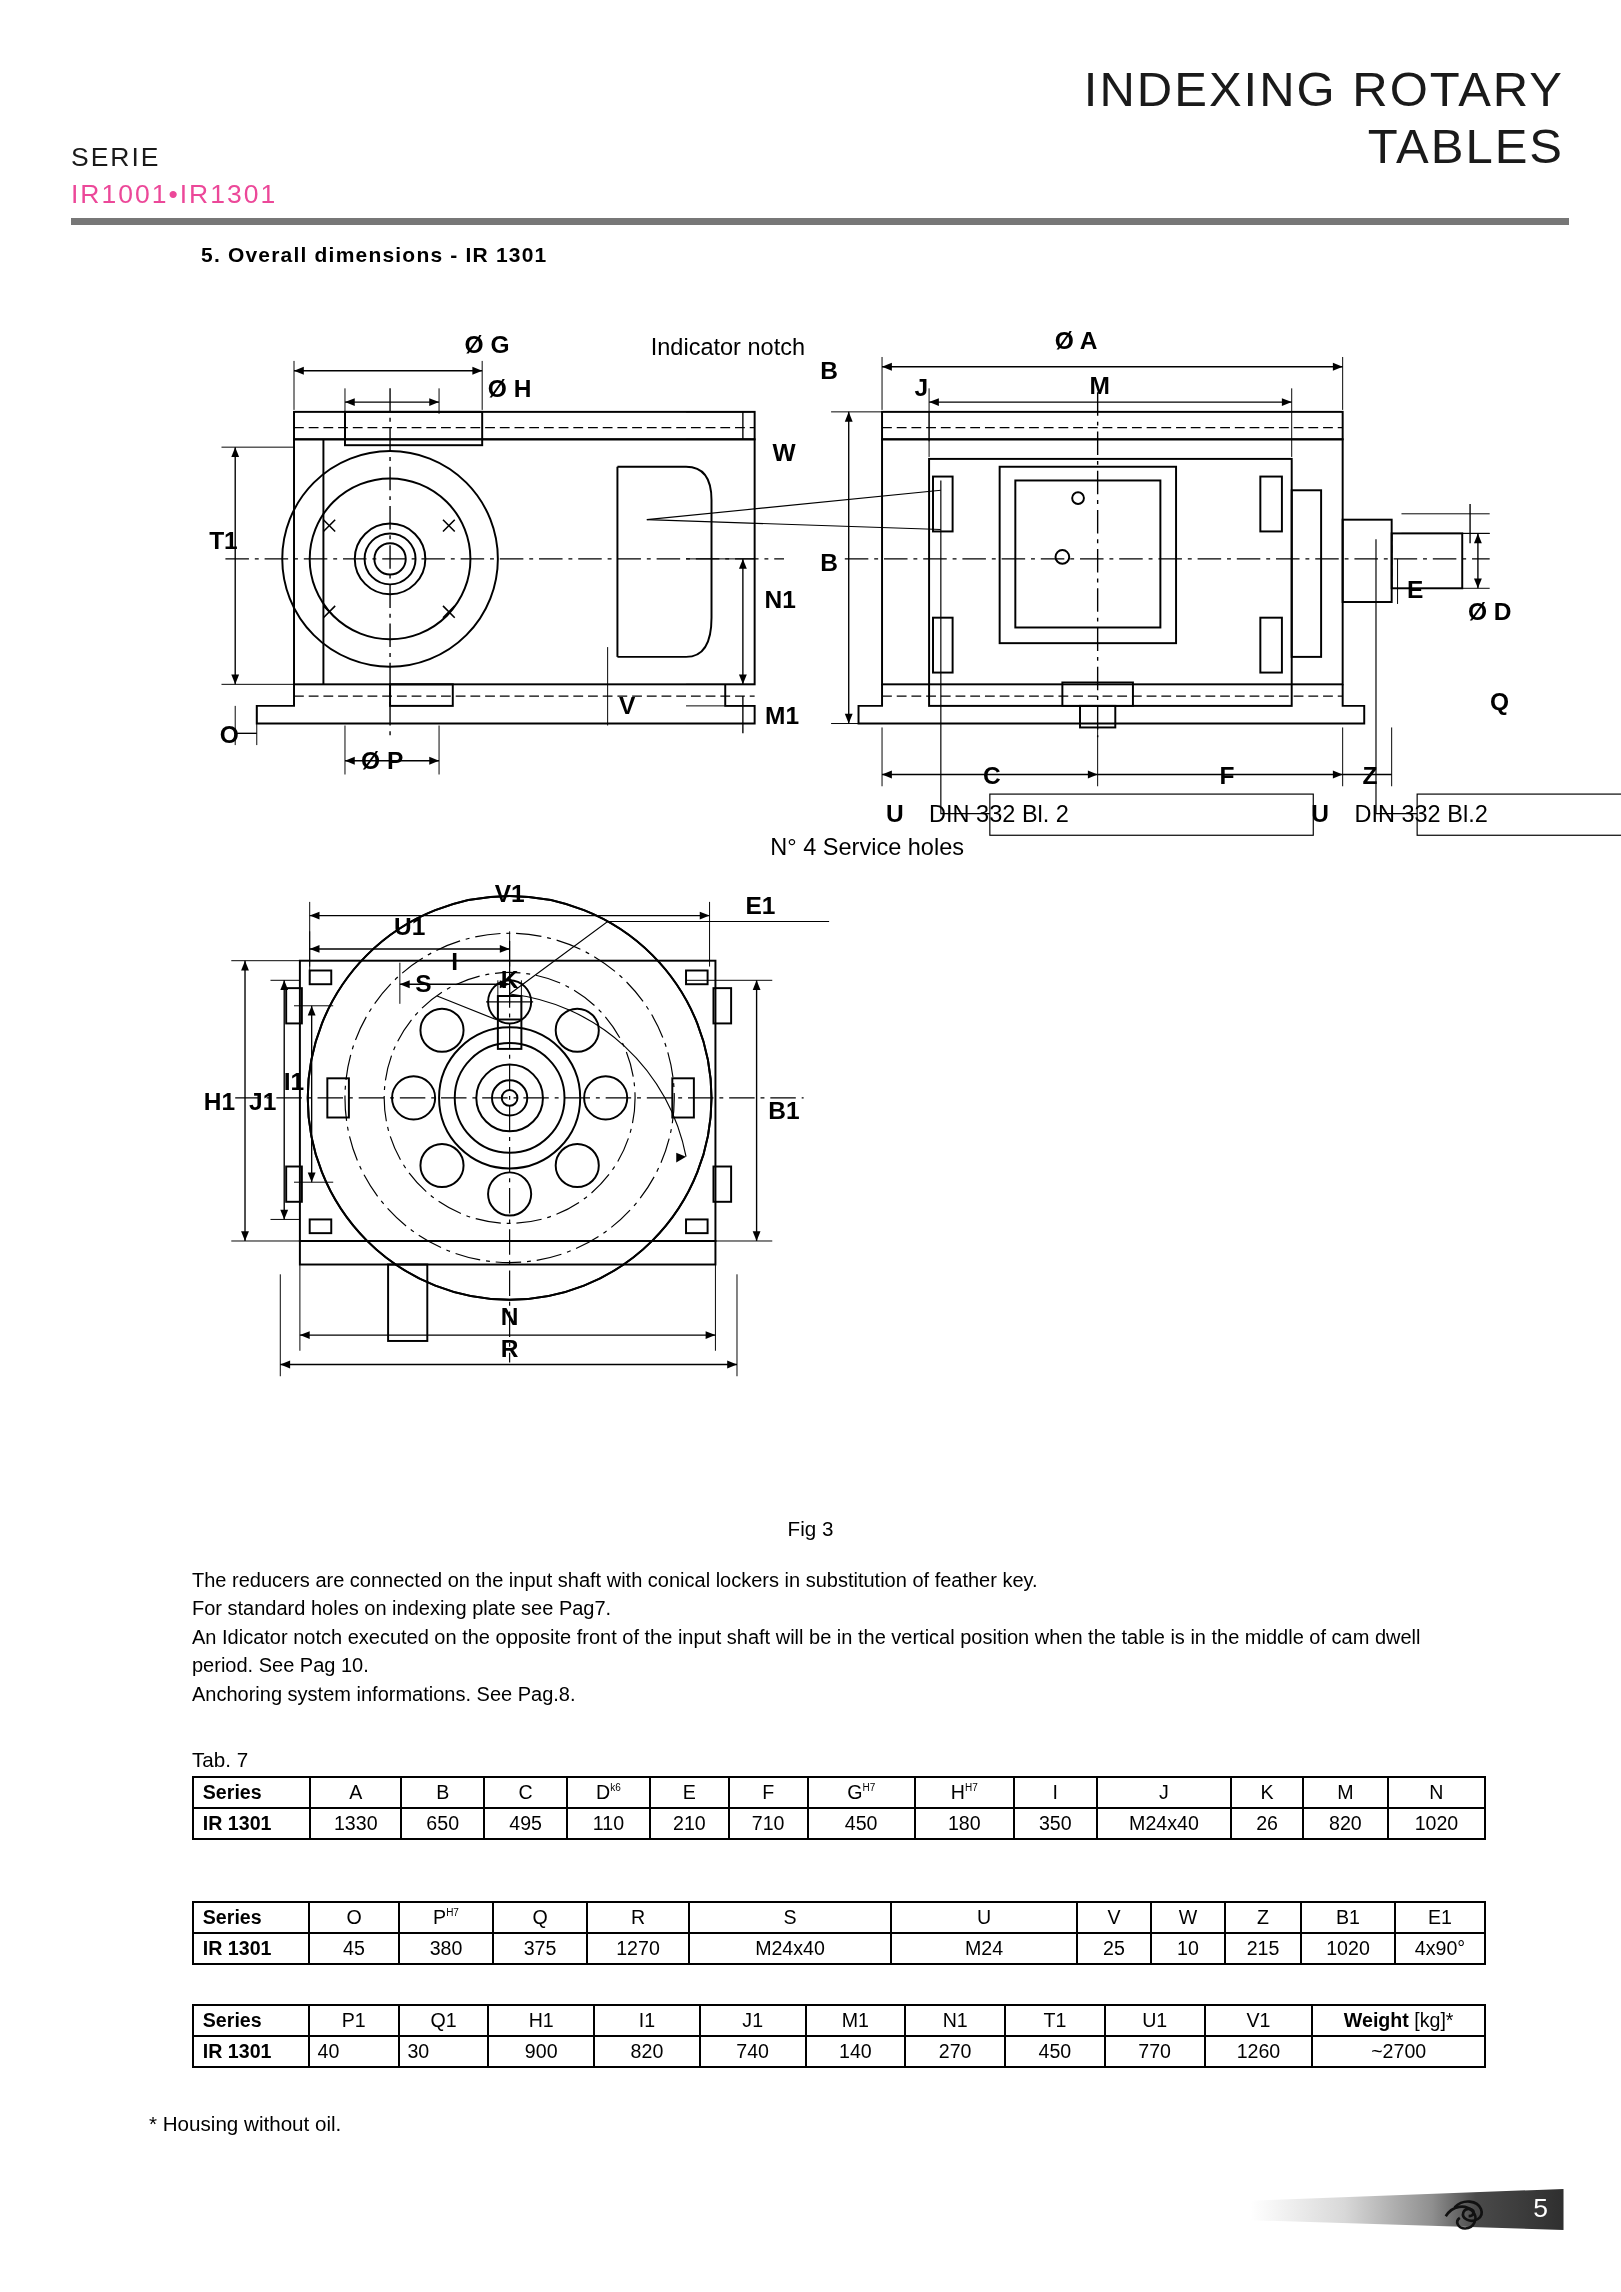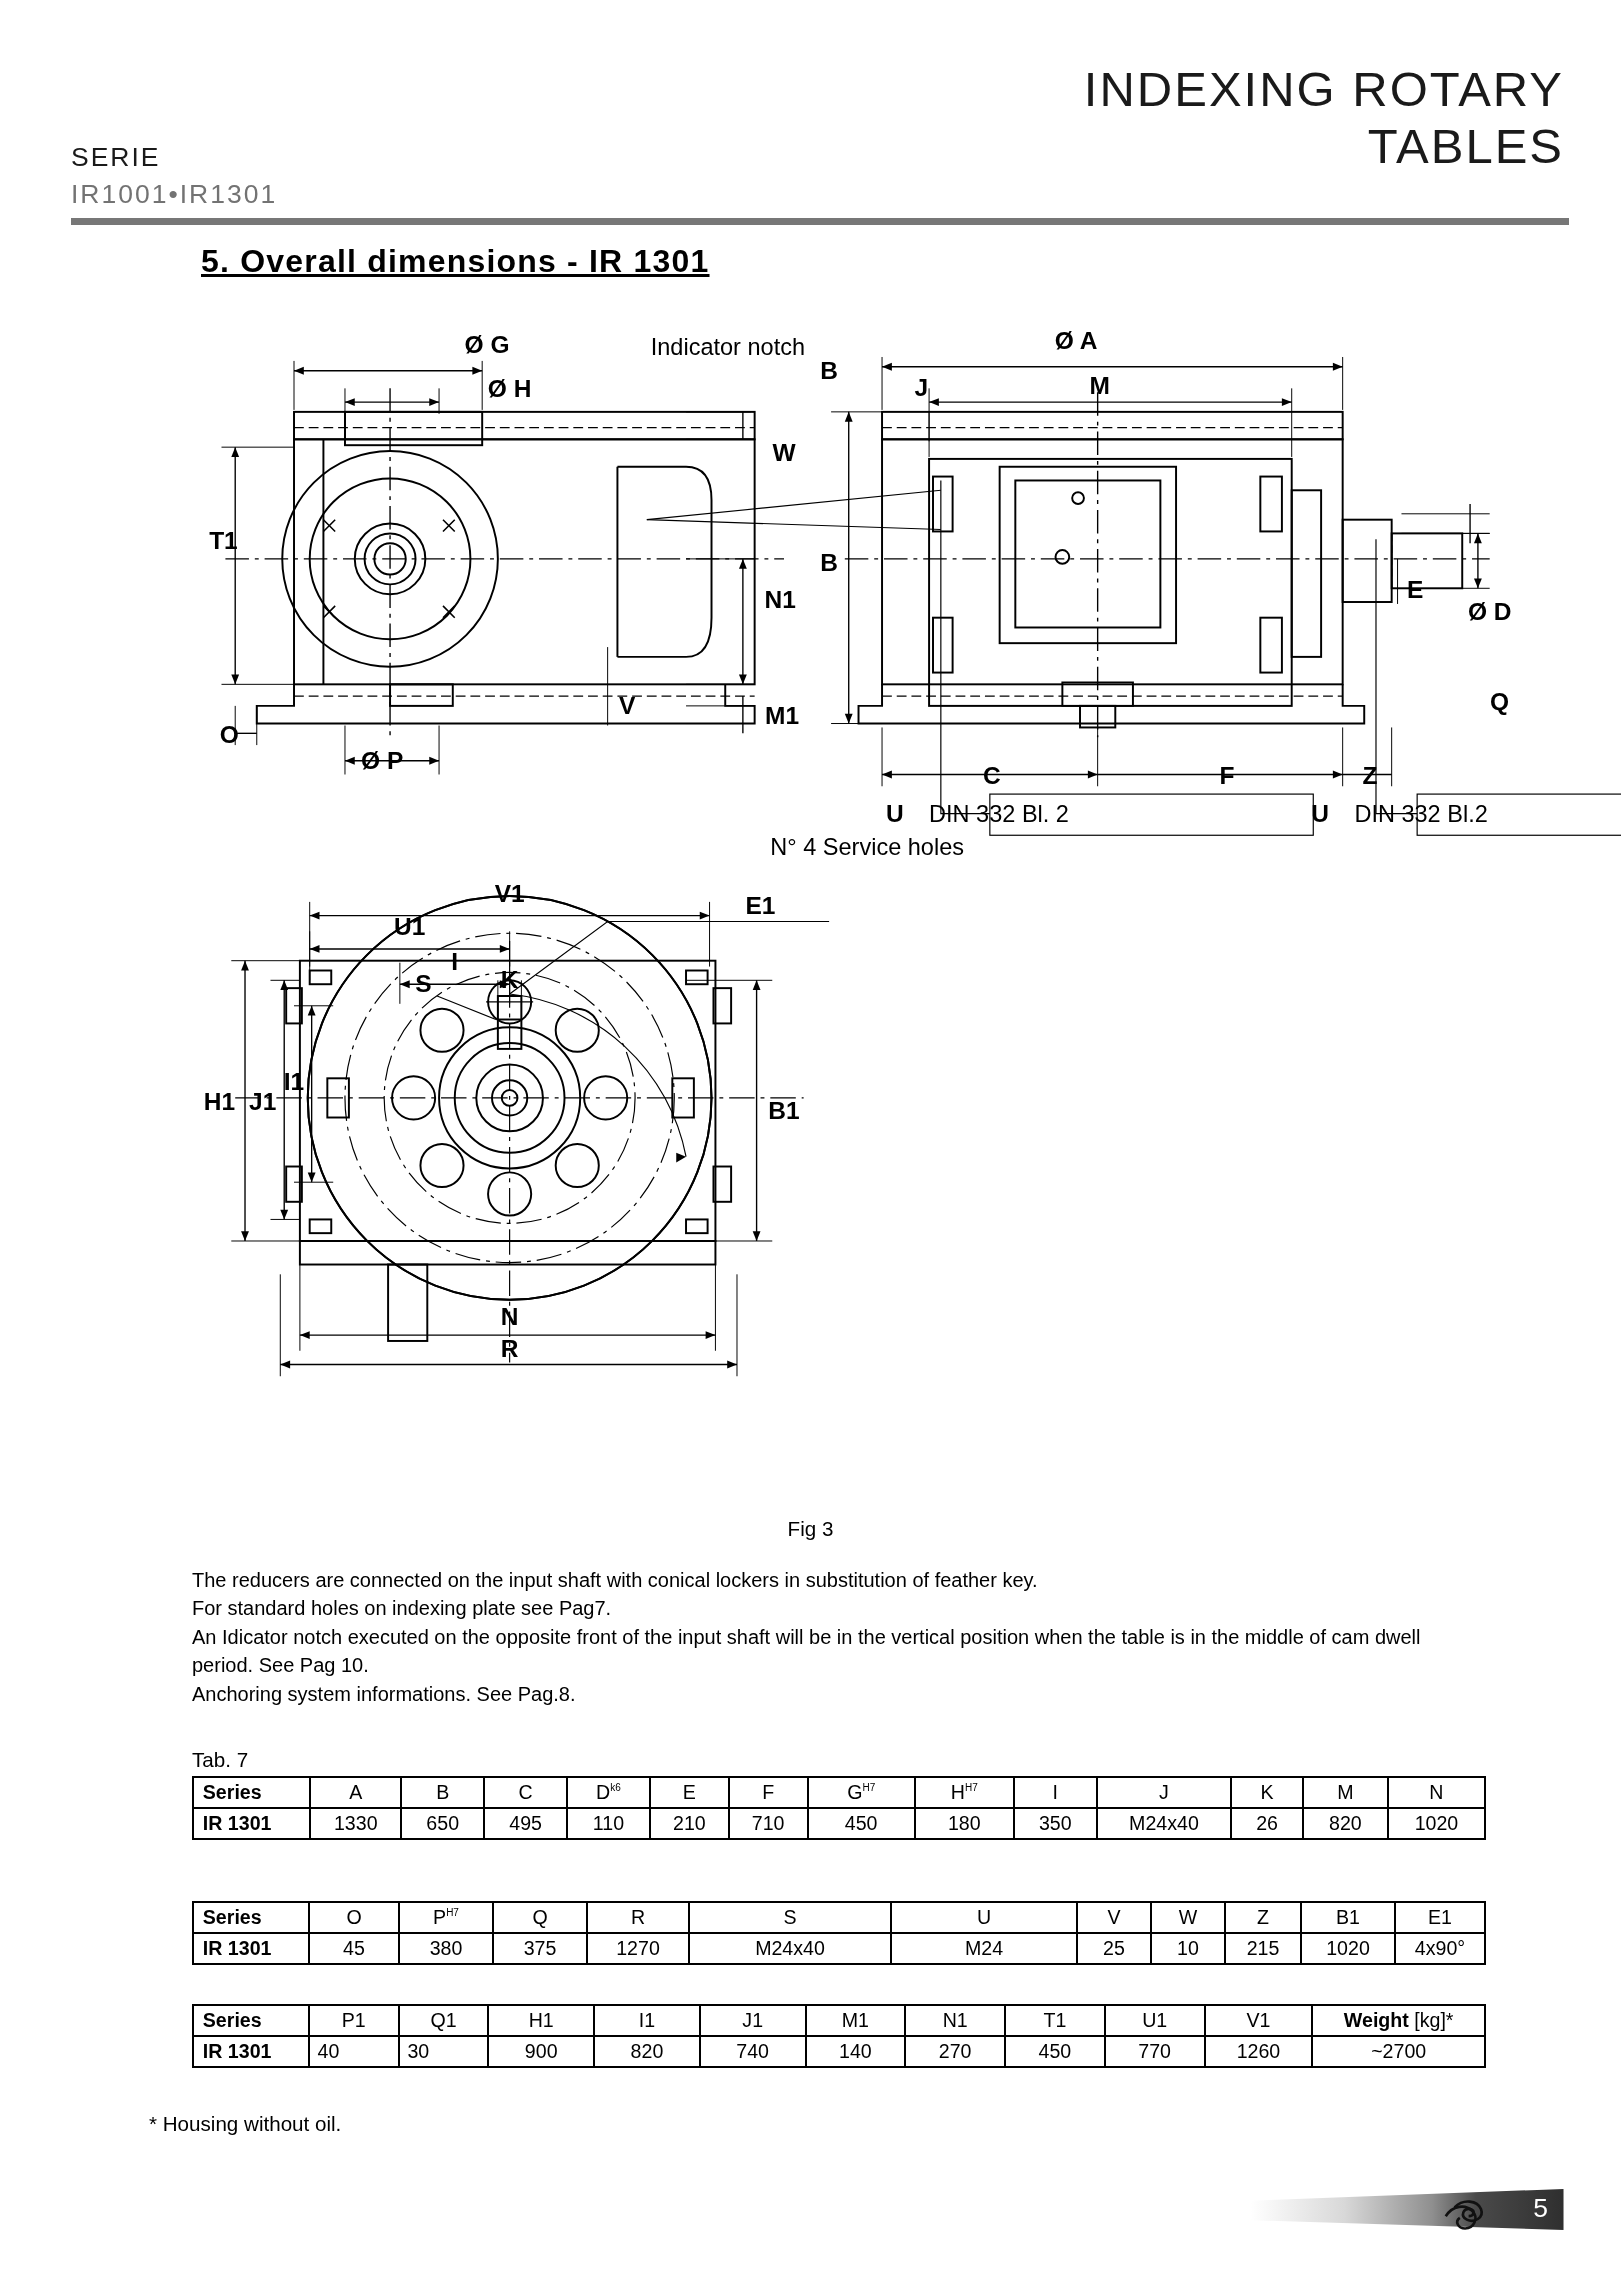--- a/index.html
+++ b/index.html
@@ -42,38 +42,37 @@
     font-size: 26.5px;
     letter-spacing: 2px;
     color: #1a1a1a;
   }
   .hdr-serie-2 {
     position: absolute;
     left: 71px;
     top: 179px;
     font-size: 26.5px;
     letter-spacing: 2px;
-    color: #737373;
+    color: #ec4899;
   }
   .hdr-rule {
     position: absolute;
     left: 71px;
     top: 218px;
     width: 1498px;
     height: 6.9px;
     background: #777;
   }
   .sec-title {
     position: absolute;
     left: 201px;
     top: 243px;
-    font-size: 32px;
+    font-size: 21px;
     font-weight: bold;
     letter-spacing: 1.2px;
-    text-decoration: underline;
   }
 
   
   .fig {
     position: absolute;
     left: 0;
     top: 294px;
     width: 1621px;
     height: 1255px;
   }

